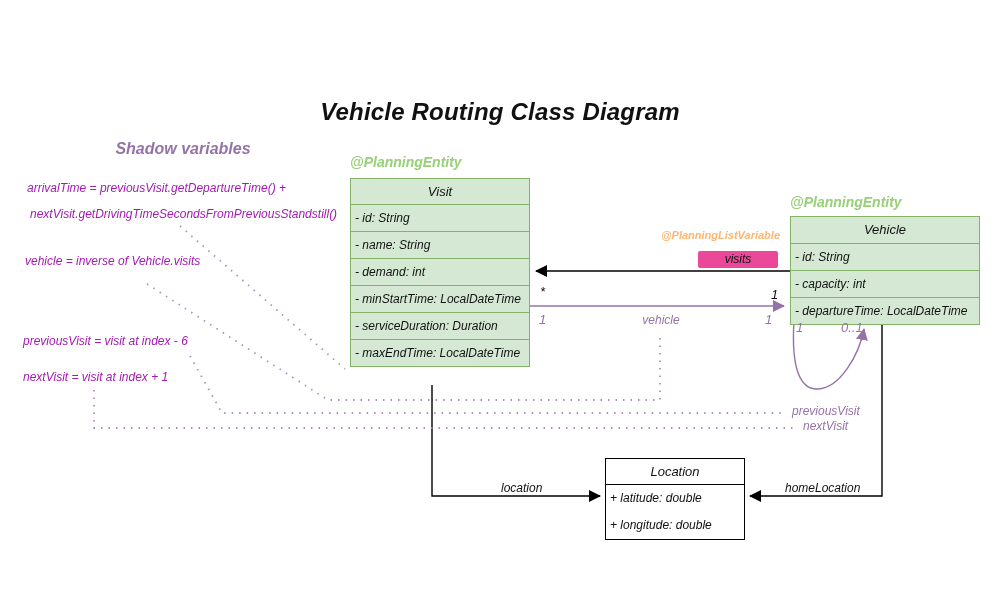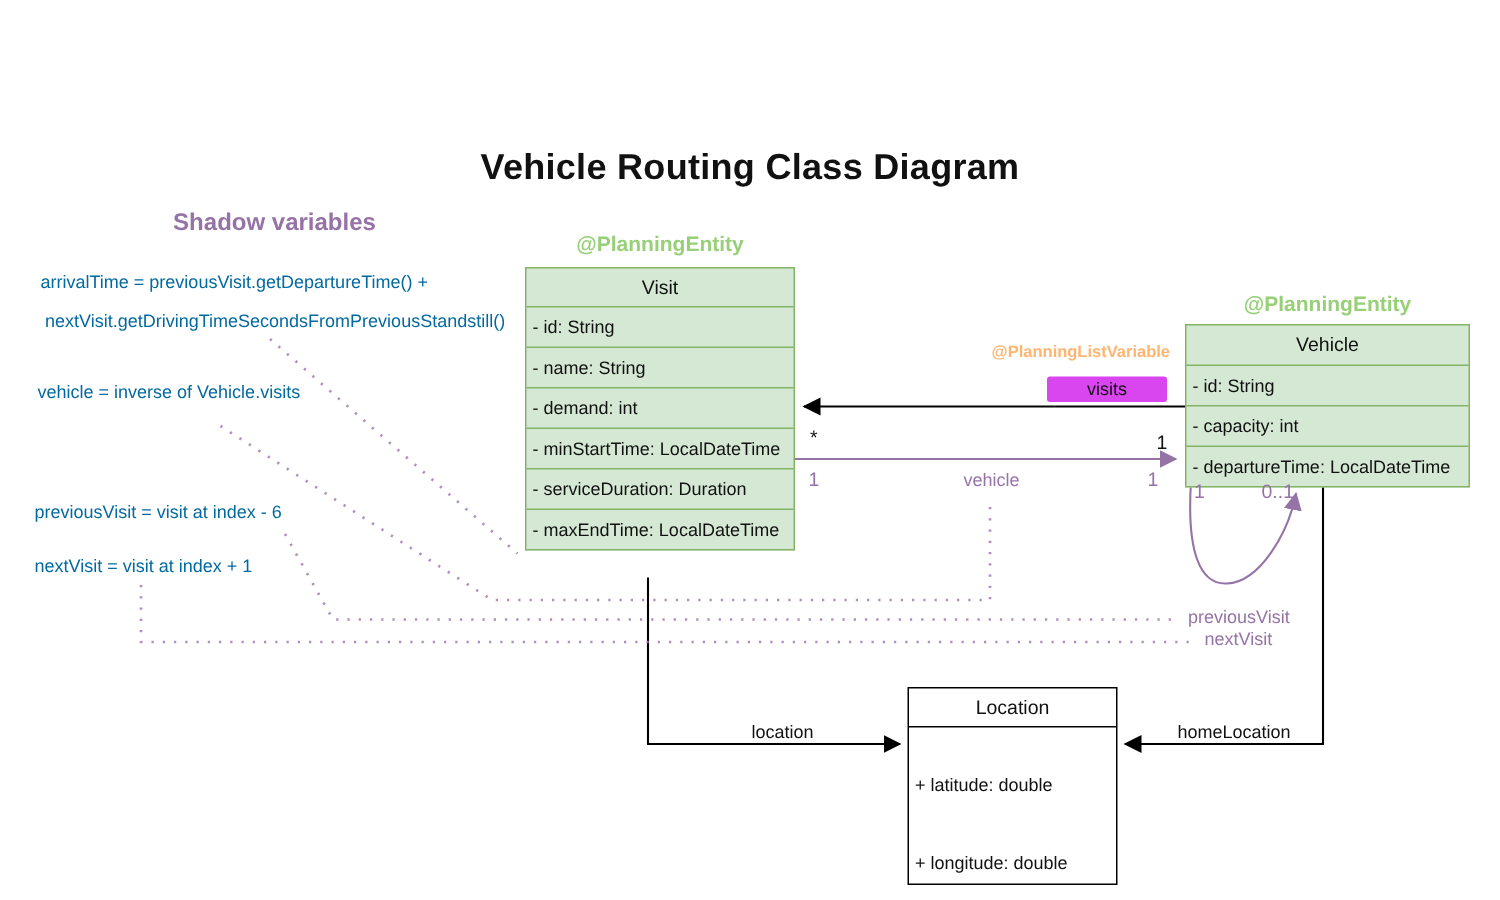--- a/index.html
+++ b/index.html
@@ -1,49 +1,49 @@
 <!DOCTYPE html>
 <html><head>
 <meta charset="utf-8">
 <style>
   html,body{margin:0;padding:0;background:#ffffff;}
   .stage{
     position:relative;width:1000px;height:600px;background:#ffffff;
-    font-family:"Liberation Sans","DejaVu Sans",sans-serif;overflow:hidden;
+    font-family:"Liberation Sans","DejaVu Sans",sans-serif;overflow:hidden;font-style:italic;
   }
   .stage svg{position:absolute;left:0;top:0;width:1000px;height:600px;}
   .abs{position:absolute;white-space:nowrap;}
   .title{
     left:0;top:98px;width:1000px;text-align:center;
     font-size:24px;font-weight:bold;color:#111111;letter-spacing:.2px;
   }
   .shadow-heading{
     left:103px;top:140px;width:160px;text-align:center;
     font-size:16px;font-weight:bold;color:#9673a6;
   }
-  .ann{font-size:12px;color:#0369a1;}
-  .stereo-green{font-size:14px;font-weight:bold;color:#97d077;text-align:center;}
+  .ann{font-size:12px;color:#a21caf;}
+  .stereo-green{font-size:14px;font-weight:bold;color:#97d077;text-align:left;}
   .stereo-orange{font-size:11px;font-weight:bold;color:#ffb570;text-align:right;}
   .uml{position:absolute;box-sizing:border-box;font-size:12px;color:#111111;}
   .uml.green{border:1px solid #82b366;background:#d5e8d4;}
   .uml.plain{border:1px solid #000000;background:#ffffff;}
   .uml-title{text-align:center;}
   .uml.green .uml-title{height:25px;line-height:25px;font-size:13px;}
   .uml.plain .uml-title{height:25px;line-height:25px;font-size:13px;border-bottom:1px solid #000;}
   .uml-row{height:26px;line-height:26px;padding-left:4px;}
   .uml.green .uml-row{border-top:1px solid #82b366;}
-  .uml.plain .uml-row{height:27px;line-height:27px;margin-top:25px;}
+  .uml.plain .uml-row{height:27px;line-height:27px;}
   .shadow-field{color:#9c79b4;}
   .mult-black{font-size:13px;color:#111111;}
   .mult-purple{font-size:13px;color:#9673a6;}
   .edge-label{font-size:12px;color:#111111;}
   .edge-label-purple{font-size:12px;color:#9673a6;text-align:center;}
   .visits-chip{
     left:698px;top:251px;width:80px;height:17px;line-height:17px;
-    background:#d946ef;text-align:center;font-size:12px;color:#111111;border-radius:2px;
+    background:#ec4899;text-align:center;font-size:12px;color:#111111;border-radius:2px;
   }
   .label-vehicle{left:600px;top:313px;width:122px;text-align:center;}
 </style>
 </head>
 <body>
 
 <div class="stage">
 
   <svg viewBox="0 0 1000 600">
     <defs>

